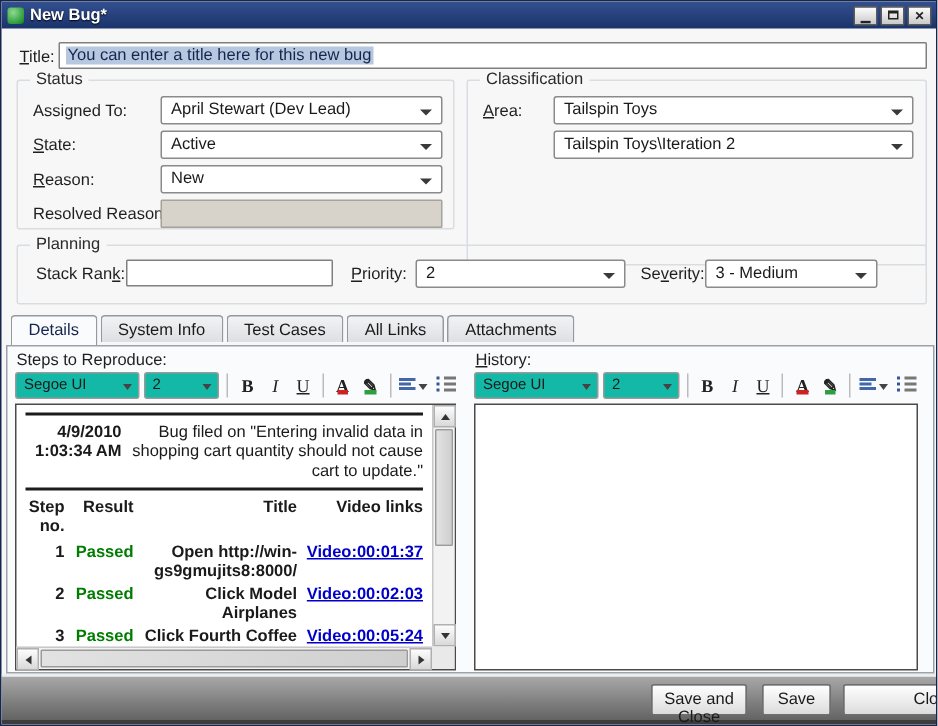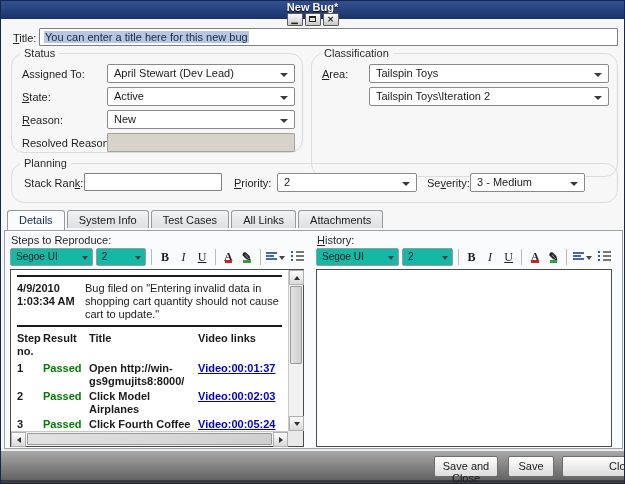--- a/index.html
+++ b/index.html
@@ -3,42 +3,42 @@
 <meta charset="utf-8">
 <style>
   * { margin:0; padding:0; box-sizing:border-box; }
   html,body { background:#d8d8d8; font-family:"Liberation Sans", sans-serif; }
   .window { position:relative; width:625px; height:484px; background:#f7f7f7;
             border:1px solid #16254d; overflow:hidden; font-size:11px; color:#1a1a1a; }
 
   
   .titlebar { position:absolute; top:0; left:0; right:0; height:18px;
               background:linear-gradient(#33508f,#1b336b); display:flex; align-items:center;
-              padding:0 3px; color:#fff;flex-direction:column; }
+              padding:0 3px; color:#fff; }
   .tb-icon { width:11px; height:11px; border-radius:2px; margin:0 4px 0 1px;
              background:radial-gradient(circle at 35% 30%, #8fd98f, #2e9e3e 70%, #147024); }
   .tb-title { font-weight:bold; font-size:11px; text-shadow:0 1px 1px #000; flex:1; }
   .tb-btns { display:flex; gap:2px; }
   .tb-btn { width:16px; height:13px; background:linear-gradient(#fdfdfd,#c9c9c9);
             border:1px solid #5a5a5a; border-radius:1px; font-size:8px; line-height:11px;
             text-align:center; color:#222; font-weight:bold; }
   .tb-btn .maxg { display:inline-block; width:7px; height:6px; border:1px solid #222; border-top-width:2px; margin-top:2px; }
 
   
   .lbl { position:absolute; color:#1f1f1f; white-space:nowrap; }
   .inputbox { position:absolute; height:18px; background:#fff; border:1px solid #808080;
               border-radius:1px; padding:1px 4px; line-height:14px; white-space:nowrap; overflow:hidden; }
   .sel { background:#b7c7e0; color:#14264e; padding:0 1px; }
   .combo { position:absolute; height:19px; background:#fff; border:1px solid #8a8a8a;
            border-radius:2px; padding:2px 18px 0 6px; white-space:nowrap; overflow:hidden; }
   .combo .arr { position:absolute; right:6px; top:8px; width:0; height:0;
                 border-left:4px solid transparent; border-right:4px solid transparent;
                 border-top:4px solid #3a3a3a; }
   .disabledbox { position:absolute; height:19px; background:#d7d3cb; border:1px solid #a5a29b; border-radius:1px; }
-  .group { position:absolute; border:1px solid #d9dde2; border-radius:13px; }
+  .group { position:absolute; border:1px solid #d9dde2; border-radius:2px; }
   .group .legend { position:absolute; top:-7px; left:8px; background:#f7f7f7; padding:0 4px; color:#2a2a2a; }
 
   
   .tab { position:relative; display:inline-block; padding:3px 11px 2px; margin-right:2px;
          border:1px solid #93999f; border-bottom:none; border-radius:3px 3px 0 0;
          background:linear-gradient(#f2f3f5,#dddfe3); cursor:default; }
   .tab.sel { background:#fafbfc; padding-bottom:4px; z-index:5; }
   .tabs { position:absolute; left:6px; top:209px; height:21px; z-index:4; }
   .panel { position:absolute; left:3px; top:229px; width:619px; height:219px;
            border:1px solid #9aa2ab; background:#fafbfc; z-index:1; }
@@ -166,21 +166,21 @@
     <span class="tbtn i">I</span>
     <span class="tbtn u">U</span>
     <span class="tsep"></span>
     <span class="tbtn icon-A"><span>A</span><span class="bar"></span></span>
     <span class="tbtn icon-A hl"><span>✎</span><span class="bar"></span></span>
     <span class="tsep"></span>
     <span class="tbtn" style="width:26px;"><span class="align-ic"><i></i><i></i><i></i></span><span class="dd"></span></span>
     <span class="tbtn"><span class="bullets-ic"><i></i><i></i><i></i></span></span>
   </div>
 
-  <div class="editor" style="left:9px; top:268px; width:294px; height:178px; z-index:6;">
+  <div class="editor" style="left:9px; top:268px; width:294px; height:178px; z-index:6;text-align:right;">
     <div class="ed-content">
       <div class="hr-heavy"></div>
       <div class="note">
         <span class="d">4/9/2010 1:03:34 AM</span>
         <span class="t">Bug filed on "Entering invalid data in shopping cart quantity should not cause cart to update."</span>
       </div>
       <div class="hr-heavy"></div>
       <div class="srow hdr">
         <span class="c-no">Step no.</span>
         <span class="c-res">Result</span>

